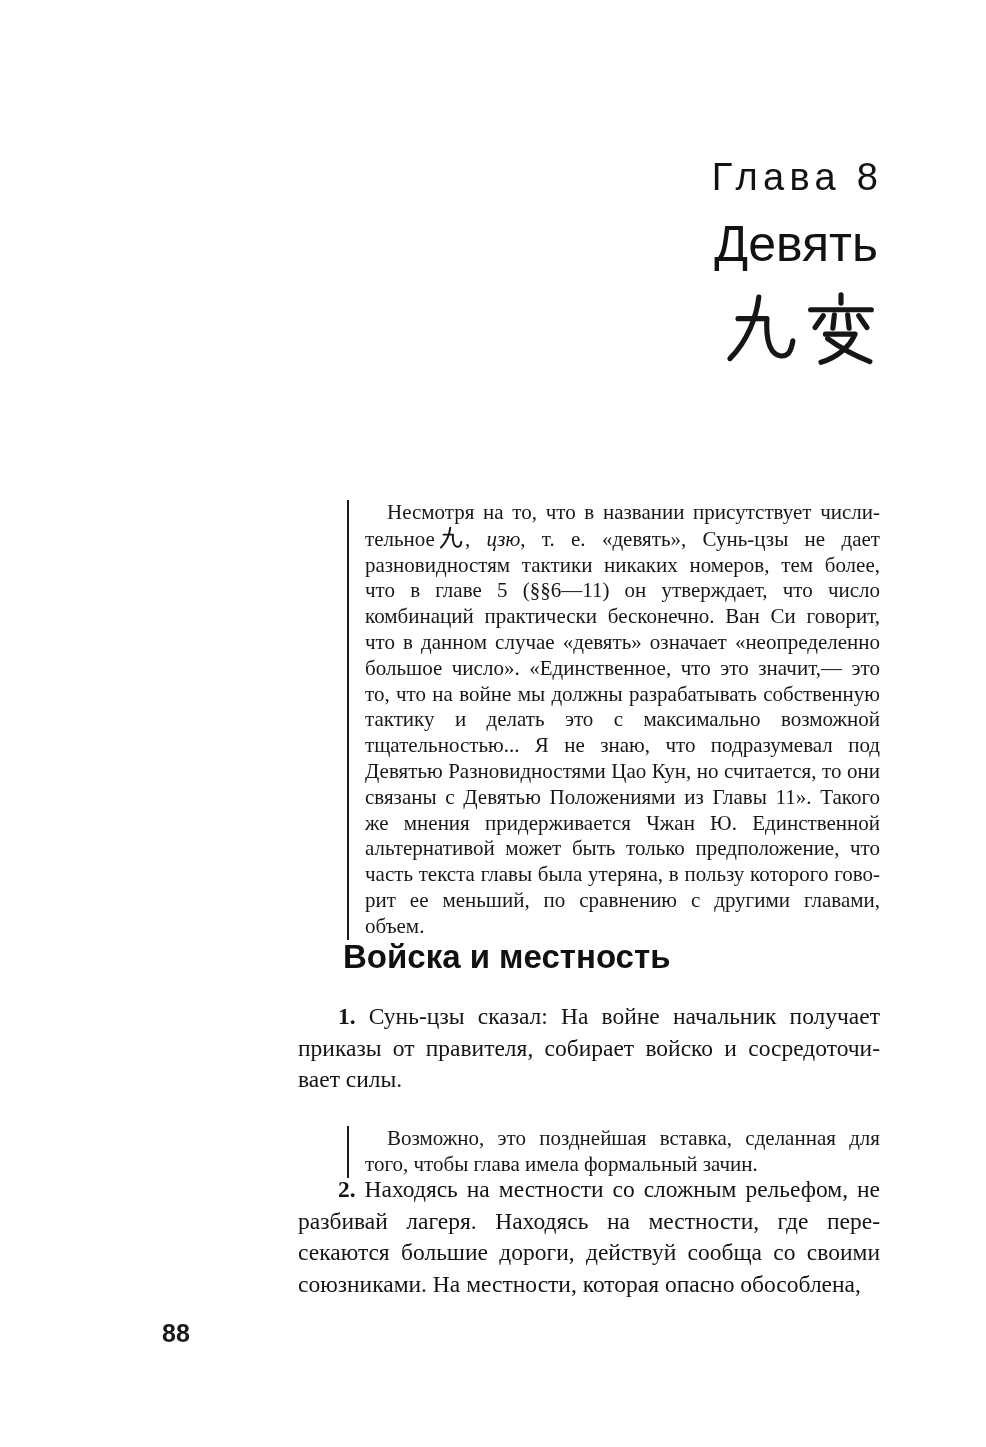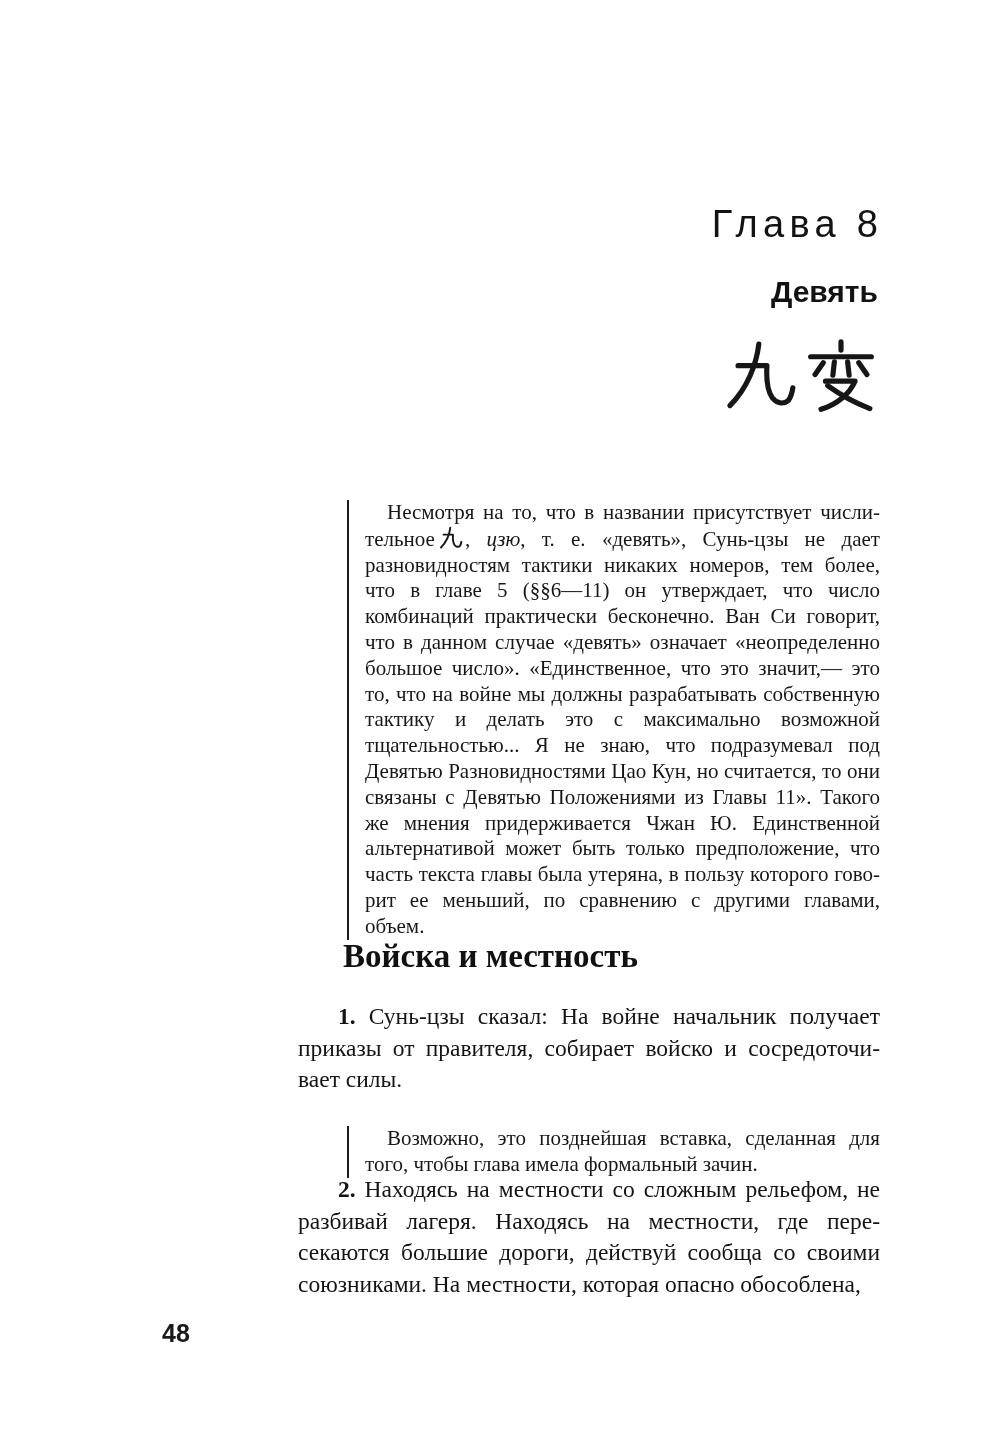--- a/index.html
+++ b/index.html
@@ -14,30 +14,29 @@
   .page { position: absolute; inset: 0; }
 
   
   .header-block {
     position: absolute;
     top: 155px;
     right: 108px;
     text-align: right;
     font-family: "Liberation Sans", sans-serif;
     color: #121212;
-    margin-top: 47px;
   }
   .chapter-label {
     font-size: 38px;
     font-weight: 400;
     letter-spacing: 0.14em;
     margin-right: -0.14em; 
     line-height: 44px;
   }
-  .book-title { font-weight: 700; font-size: 30px; line-height: 59px; }
+  .book-title { font-weight: 400; font-size: 50px; line-height: 59px; }
   .book-title.first { margin-top: 16px; }
   .hanzi-row {
     margin-top: 18px;
     display: flex;
     justify-content: flex-end;
     gap: 6px;
   }
   .hanzi-glyph { width: 74px; height: 74px; }
   .hanzi-glyph path, .hanzi-inline path {
     fill: none;
@@ -71,21 +70,21 @@
     vertical-align: -4px;
     margin: 0 2px 0 4px;
   }
   .hanzi-inline path { stroke-width: 8; }
 
   
   .section-heading {
     position: absolute;
     left: 343px;
     top: 938px;
-    font-family: Liberation Serif, serif;
+    font-family: Liberation Sans, sans-serif;
     font-weight: 700;
     font-size: 33px;
     color: #111111;
   }
 
   
   .para {
     position: absolute;
     left: 298px;
     width: 582px;
@@ -152,15 +151,15 @@
   <p class="para para-1"><span class="para-number">1.</span><span> Сунь-цзы сказал: На войне начальник получает приказы от правителя, собирает войско и сосредоточи­вает силы.</span></p>
 
   <div class="commentary commentary-2">
     <div class="commentary-inner">
       <p>Возможно, это позднейшая вставка, сделанная для того, чтобы глава имела формальный зачин.</p>
     </div>
   </div>
 
   <p class="para para-2"><span class="para-number">2.</span><span> Находясь на местности со сложным рельефом, не разбивай лагеря. Находясь на местности, где пере­секаются большие дороги, действуй сообща со своими союзниками. На местности, которая опасно обособлена,</span></p>
 
-  <div class="page-number">48</div>
+  <div class="page-number">88</div>
 
 </div>
 
 </body></html>

